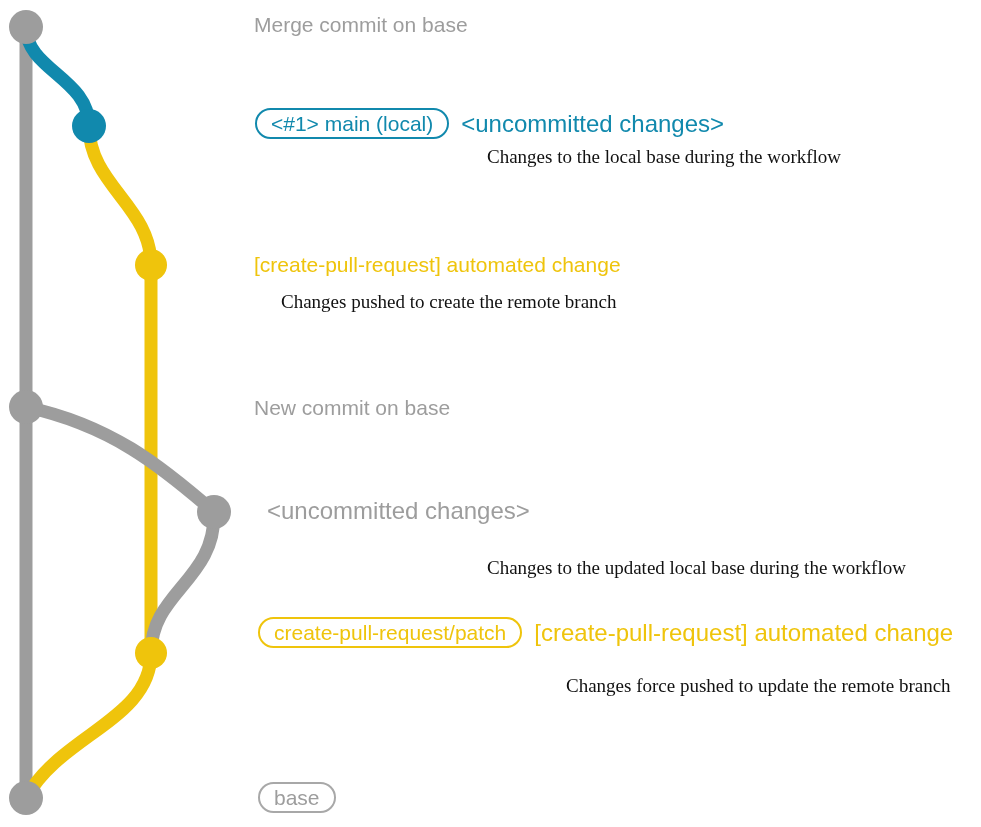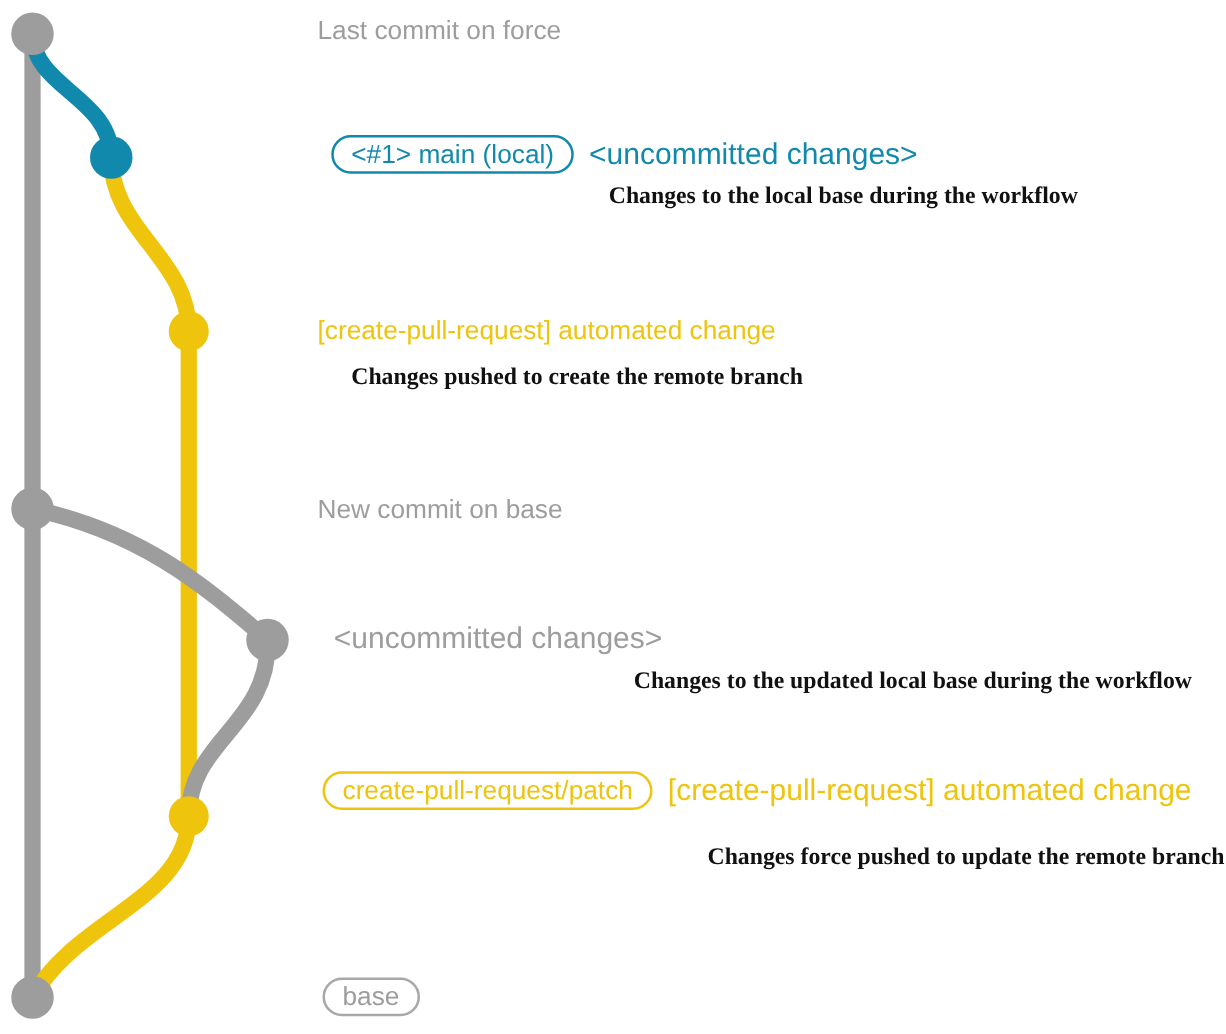--- a/index.html
+++ b/index.html
@@ -55,21 +55,20 @@
   .subject.teal   { color: #1189ad; }
   .subject.grey   { color: #9d9d9d; }
   .subject.yellow { color: #efc40c; }
 
   .desc {
     position: absolute;
     font-family: "Liberation Serif", serif;
     font-size: 19px;
     color: #111111;
     white-space: nowrap;
-    font-weight: bold;
   }
 
   .plain-label {
     position: absolute;
     font-size: 21px;
     font-family: "Liberation Sans", sans-serif;
     white-space: nowrap;
   }
   .plain-label.grey   { color: #9d9d9d; }
   .plain-label.yellow { color: #efc40c; }
@@ -94,37 +93,37 @@
 
   <circle cx="26" cy="27" r="17" fill="#9d9d9d"></circle>
   <circle cx="89" cy="126" r="17" fill="#1189ad"></circle>
   <circle cx="151" cy="265" r="16" fill="#efc40c"></circle>
   <circle cx="26" cy="407" r="17" fill="#9d9d9d"></circle>
   <circle cx="214" cy="512" r="17" fill="#9d9d9d"></circle>
   <circle cx="151" cy="653" r="16" fill="#efc40c"></circle>
   <circle cx="26" cy="798" r="17" fill="#9d9d9d"></circle>
 </svg>
 
-<div class="plain-label grey" style="left:254px; top:13px;">Last commit on force</div>
+<div class="plain-label grey" style="left:254px; top:13px;">Merge commit on base</div>
 
-<div class="row" style="left:265px; top:108px;">
+<div class="row" style="left:255px; top:108px;">
   <span class="pill teal">&lt;#1&gt; main (local)</span>
   <span class="subject teal">&lt;uncommitted changes&gt;</span>
 </div>
 <div class="desc" style="left:487px; top:146px;">Changes to the local base during the workflow</div>
 
 <div class="plain-label yellow" style="left:254px; top:253px;">[create-pull-request] automated change</div>
 <div class="desc" style="left:270px; top:291px;margin-left:11px;">Changes pushed to create the remote branch</div>
 
 <div class="plain-label grey" style="left:254px; top:396px;">New commit on base</div>
 
 <div class="row" style="left:255px; top:497px;">
   <span class="subject grey">&lt;uncommitted changes&gt;</span>
 </div>
-<div class="desc" style="left:487px; top:534px;margin-left:20px;">Changes to the updated local base during the workflow</div>
+<div class="desc" style="left:487px; top:557px;">Changes to the updated local base during the workflow</div>
 
 <div class="row" style="left:258px; top:617px;">
   <span class="pill yellow">create-pull-request/patch</span>
   <span class="subject yellow">[create-pull-request] automated change</span>
 </div>
 <div class="desc" style="left:566px; top:675px;">Changes force pushed to update the remote branch</div>
 
 <div class="row" style="left:258px; top:782px;">
   <span class="pill grey">base</span>
 </div>

